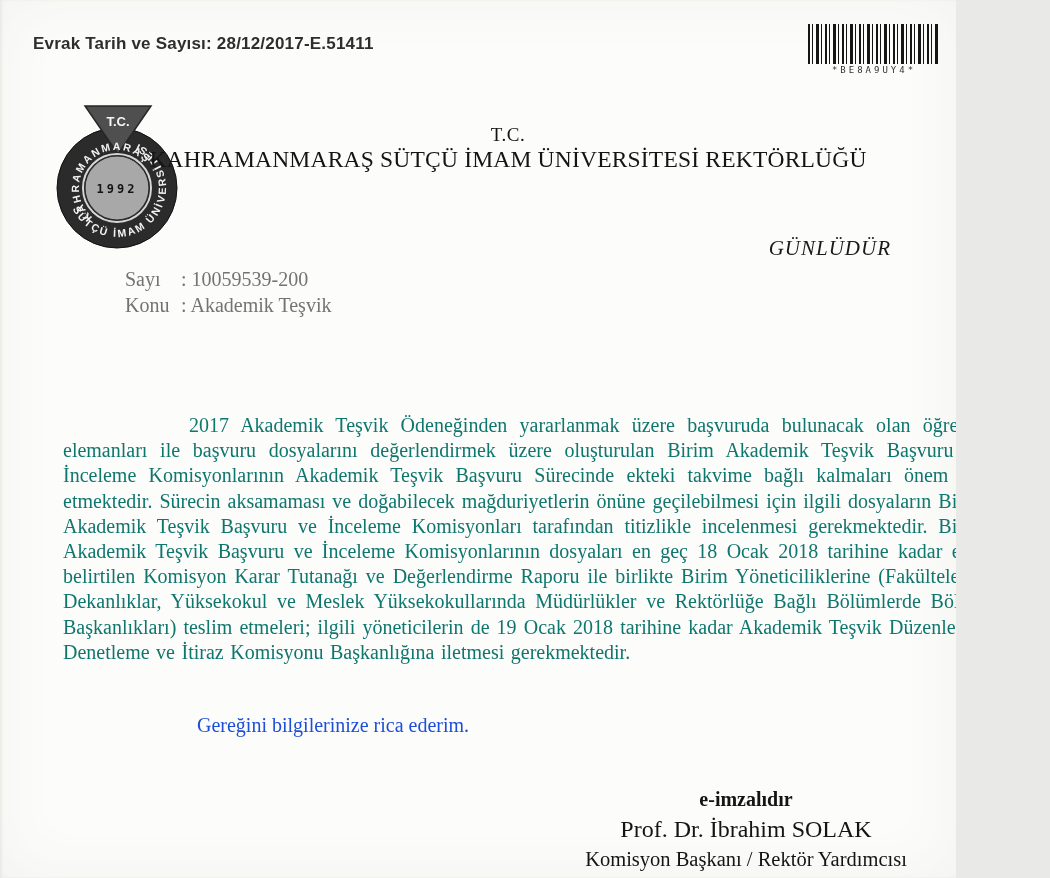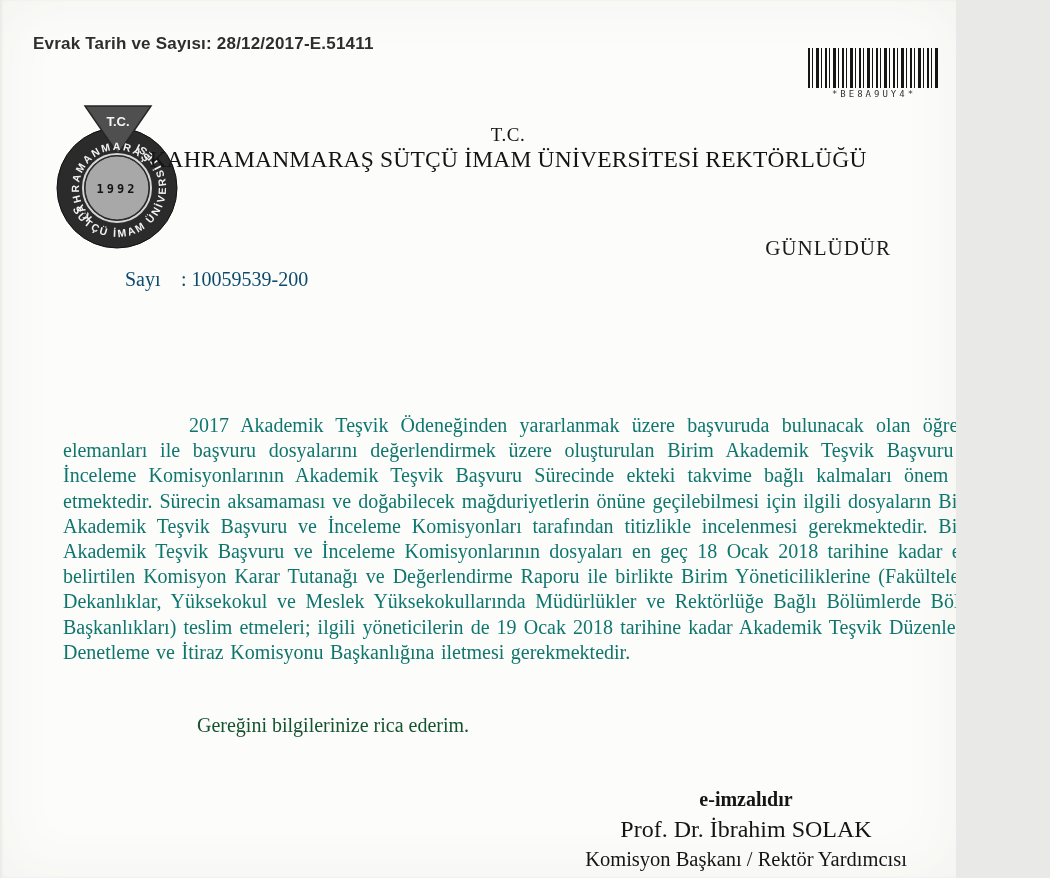--- a/index.html
+++ b/index.html
@@ -13,21 +13,21 @@
     background:#fcfcfa;
     color:#161616;
     box-shadow:inset 0 0 60px rgba(90,85,70,0.06), inset 2px 0 3px rgba(0,0,0,0.05);
   }
   
   .evrak-line{
     position:absolute;left:33px;top:34px;
     font-family:"Liberation Sans",sans-serif;
     font-weight:bold;font-size:17px;color:#2e2e2e;letter-spacing:0.2px;
   }
-  .barcode-wrap{position:absolute;left:808px;top:48px;width:132px;}
+  .barcode-wrap{position:absolute;left:808px;top:24px;width:132px;}
   .barcode-bars{
     height:40px;width:132px;
     background:repeating-linear-gradient(90deg,
       #151515 0 2px, transparent 2px 4px,
       #151515 4px 5px, transparent 5px 8px,
       #151515 8px 11px, transparent 11px 13px,
       #151515 13px 14px, transparent 14px 17px);
   }
   .barcode-text{
     margin-top:1px;text-align:center;
@@ -39,35 +39,35 @@
   
   .letterhead{
     position:absolute;left:90px;right:30px;top:124px;
     text-align:center;color:#141414;
   }
   .lh-tc{font-size:19px;letter-spacing:0.5px;}
   .lh-university{font-size:23.5px;margin-top:0;letter-spacing:0.2px;white-space:nowrap;}
   .lh-department{font-size:21px;margin-top:4px;white-space:nowrap;}
   .gunludur{
     position:absolute;right:65px;top:236px;
-    font-size:21px;letter-spacing:1px;color:#1a1a1a;
+    font-size:21px;letter-spacing:1px;color:#1a1a1a;font-style:italic;
   }
   
-  .refs{position:absolute;left:125px;top:266px;font-size:20px;color:#0c4a6e;}
+  .refs{position:absolute;left:125px;top:266px;font-size:20px;color:#737373;}
   .ref-row{height:26px;line-height:26px;white-space:nowrap;}
   .ref-label{display:inline-block;width:56px;}
   
   .body-par{
     position:absolute;left:63px;top:413px;width:922px;margin:0;
     font-size:20px;line-height:25.2px;text-align:justify;
     text-indent:126px;color:#0f766e;word-spacing:1.5px;
   }
   .closing{
     position:absolute;left:197px;top:714px;margin:0;
-    font-size:20px;color:#14532d;white-space:nowrap;
+    font-size:20px;color:#1d4ed8;white-space:nowrap;
   }
   
   .signature{
     position:absolute;left:555px;top:788px;width:382px;
     text-align:center;color:#141414;
   }
   .sig-esign{font-weight:bold;font-size:20px;}
   .sig-name{font-size:24px;margin-top:5px;white-space:nowrap;}
   .sig-title{font-size:20.5px;margin-top:5px;white-space:nowrap;}
 </style>
@@ -111,20 +111,23 @@
     <div class="lh-tc">T.C.</div>
     <div class="lh-university">KAHRAMANMARAŞ SÜTÇÜ İMAM ÜNİVERSİTESİ REKTÖRLÜĞÜ</div>
   </div>
 
   <div class="gunludur">GÜNLÜDÜR</div>
 
   <div class="refs">
     <div class="ref-row">
       <span class="ref-label">Sayı</span><span>: 10059539-200</span>
     </div>
+    <div class="ref-row">
+      <span class="ref-label">Konu</span><span>: Akademik Teşvik</span>
+    </div>
   </div>
 
   <p class="body-par">2017 Akademik Teşvik Ödeneğinden yararlanmak üzere başvuruda bulunacak olan öğretim elemanları ile başvuru dosyalarını değerlendirmek üzere oluşturulan Birim Akademik Teşvik Başvuru ve İnceleme Komisyonlarının Akademik Teşvik Başvuru Sürecinde ekteki takvime bağlı kalmaları önem arz etmektedir. Sürecin aksamaması ve doğabilecek mağduriyetlerin önüne geçilebilmesi için ilgili dosyaların Birim Akademik Teşvik Başvuru ve İnceleme Komisyonları tarafından titizlikle incelenmesi gerekmektedir. Birim Akademik Teşvik Başvuru ve İnceleme Komisyonlarının dosyaları en geç 18 Ocak 2018 tarihine kadar ekte belirtilen Komisyon Karar Tutanağı ve Değerlendirme Raporu ile birlikte Birim Yöneticiliklerine (Fakültelerde Dekanlıklar, Yüksekokul ve Meslek Yüksekokullarında Müdürlükler ve Rektörlüğe Bağlı Bölümlerde Bölüm Başkanlıkları) teslim etmeleri; ilgili yöneticilerin de 19 Ocak 2018 tarihine kadar Akademik Teşvik Düzenleme, Denetleme ve İtiraz Komisyonu Başkanlığına iletmesi gerekmektedir.</p>
 
   <p class="closing">Gereğini bilgilerinize rica ederim.</p>
 
   <div class="signature">
     <div class="sig-esign">e-imzalıdır</div>
     <div class="sig-name">Prof. Dr. İbrahim SOLAK</div>
     <div class="sig-title">Komisyon Başkanı / Rektör Yardımcısı</div>

